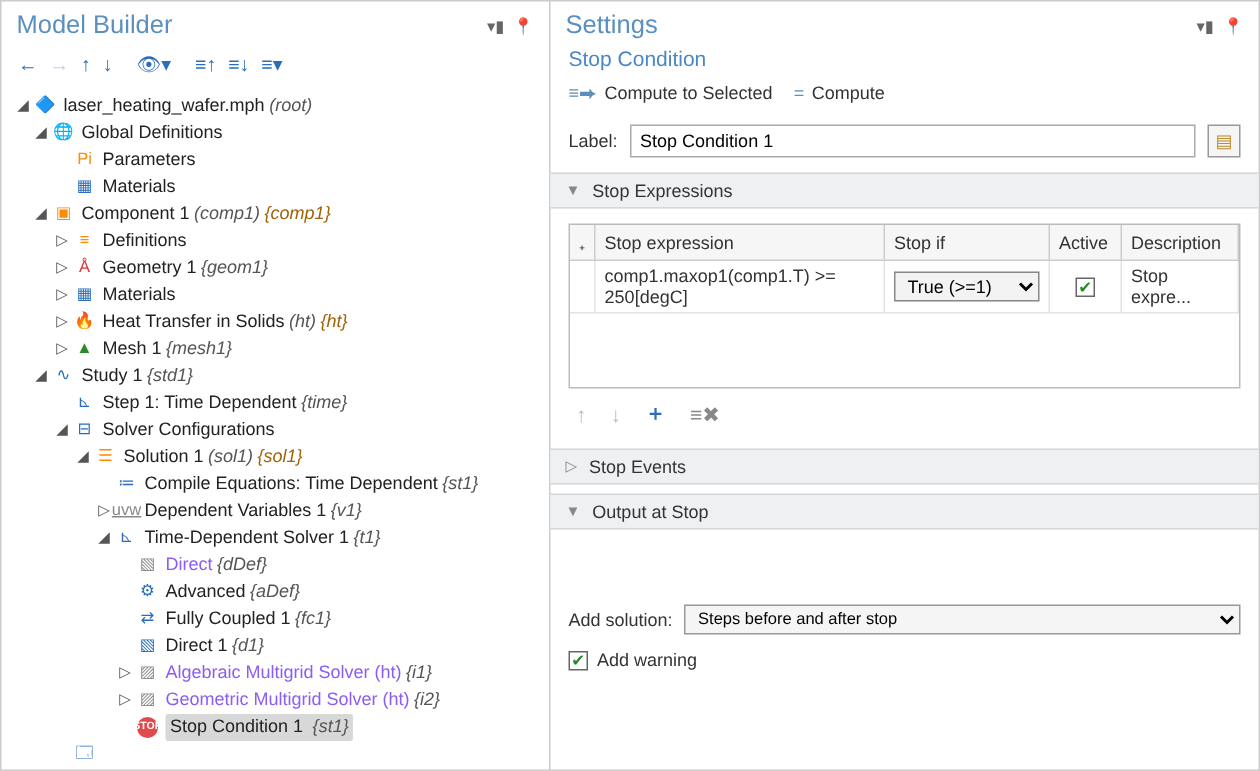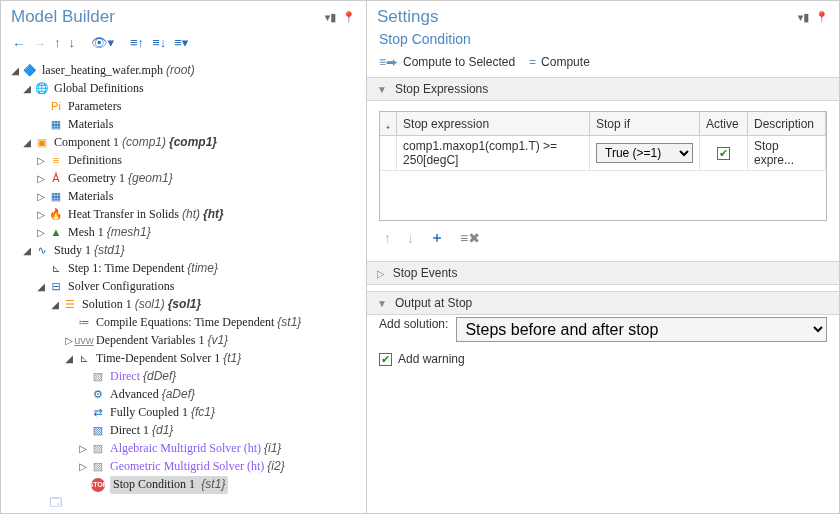--- a/index.html
+++ b/index.html
@@ -59,23 +59,23 @@
   .tree-row {
     display: flex;
     align-items: center;
     white-space: nowrap;
     padding: 0 2px;
     height: 18px;
   }
   .tw { display:inline-block; width:12px; text-align:center; color:#555; font-size:10px; margin-right:1px; cursor:pointer; }
   .tw.blank { visibility:hidden; }
   .ico { display:inline-flex; width:16px; height:16px; align-items:center; justify-content:center; margin-right:4px; font-size:11px; }
-  .label { color:#222;font-family:Liberation Serif, serif; }
+  .label { color:#222; }
   .tag { font-style: italic; color:#555; margin-left:3px; }
-  .tag2 { font-style: italic; color:#404040; margin-left:3px;font-weight:bold; }
+  .tag2 { font-style: italic; color:#a16207; margin-left:3px; }
   .dim { color:#8a8a8a; }
   .dim .label { color:#8b5cf6; }
   .sel { background:#d8d8d8; border-radius:2px; padding:0 3px; }
   .indent1 { padding-left: 14px; }
   .indent2 { padding-left: 28px; align-items: center; }
   .indent3 { padding-left: 42px; }
   .indent4 { padding-left: 56px; }
   .indent5 { padding-left: 70px; }
 
   
@@ -125,22 +125,22 @@
   .tbl-wrap .tbl th, .tbl-wrap .tbl td { border-left:none; border-top:none; }
   .cell-select {
     border:1px solid #888; background:#f3f3f3;
     padding:1px 4px; font-size:12px; width:100%;
   }
   .chk { width:13px;height:13px;border:1px solid #666;display:inline-flex;align-items:center;justify-content:center;color:#2a8a2a;font-size:11px;background:#fff; }
   .under-table-tools { display:flex; gap:10px; padding:8px 2px 4px 2px; color:#666; font-size:14px; align-items:center; }
   .under-table-tools .tool { cursor:pointer; padding:0 3px; }
   .under-table-tools .tool.plus { color:#2a6ebb; font-weight:bold; }
   .under-table-tools .tool.dim { color:#bbb; }
-  .add-sol-row { display:flex; gap:8px; padding:2px 12px 8px 12px; }
-  .add-sol-row select { flex:1; border:1px solid #999; background:#f5f5f5; padding:2px 4px; font-size:16px; }
+  .add-sol-row { display:flex; align-items:center; gap:8px; padding:2px 12px 8px 12px;margin-top:48px; }
+  .add-sol-row select { flex:1; border:1px solid #999; background:#f5f5f5; padding:2px 4px; font-size:11px; }
   .add-warn { display:flex; align-items:center; gap:6px; padding:2px 12px 10px 12px; }
   .gap { height:6px; }
 
   
   .ic-orange { color:#ff8c00; }
   .ic-red { color:#d33; }
   .ic-green { color:#2a8a2a; }
   .ic-blue { color:#2a6ebb; }
   .ic-gray { color:#888;text-decoration:underline; }
   .stop-dot { width:14px;height:14px;border-radius:50%;background:#e04a4a;color:#fff;font-size:7px;display:flex;align-items:center;justify-content:center;font-weight:bold; }
@@ -344,20 +344,27 @@
     <div class="rtb-item">
       <span style="color:#5a8fbf">≡⮕</span>
       <span>Compute to Selected</span>
     </div>
     <div class="rtb-item">
       <span style="color:#5a8fbf">=</span>
       <span>Compute</span>
     </div>
   </div>
 
+  <div class="label-row">
+    <span>Label:</span>
+    <input type="text" value="Stop Condition 1" style="">
+    <div class="sq-btn">
+      <span style="color:#c08a2a">▤</span>
+    </div>
+  </div>
 
   <div class="section-head">
     <span class="caret">▼</span>
     <span>Stop Expressions</span>
   </div>
   <div class="section-body">
     <div class="tbl-wrap">
       <table class="tbl">
         <thead>
           <tr>

